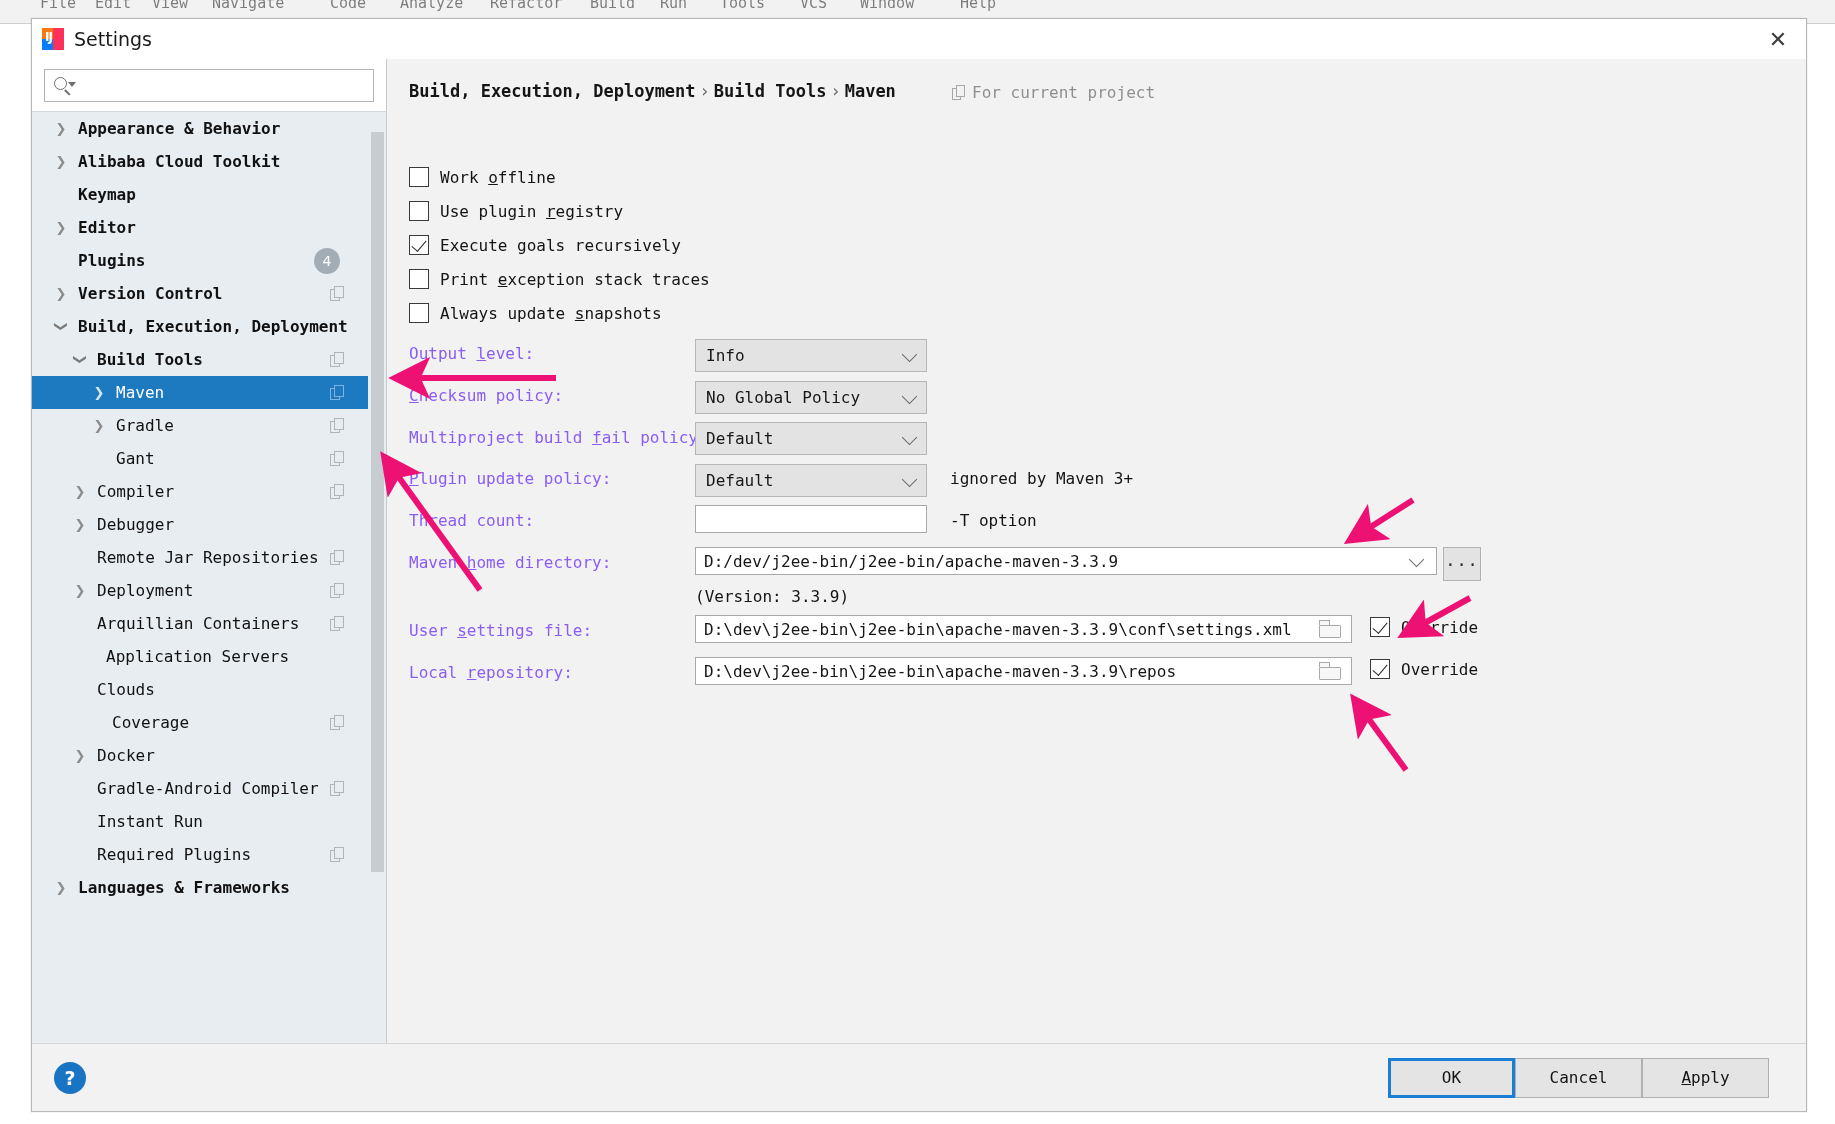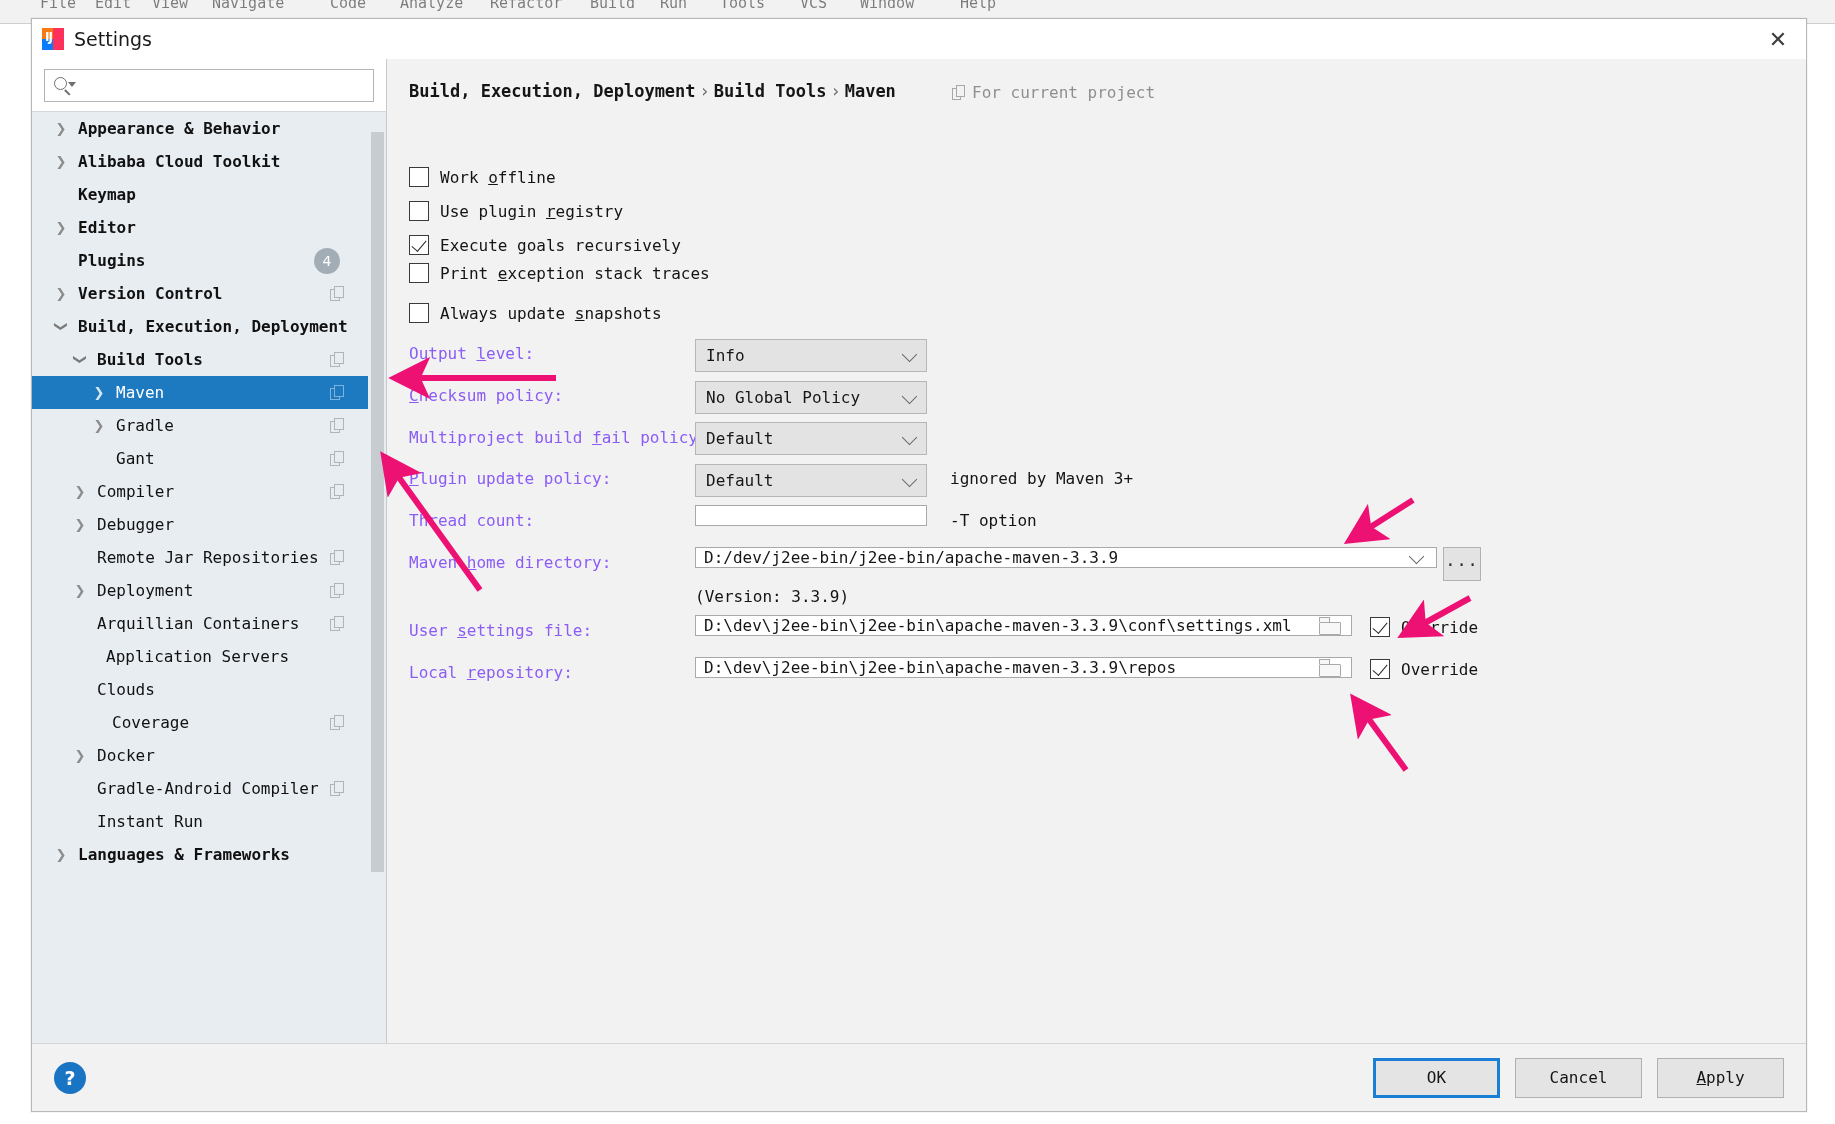--- a/index.html
+++ b/index.html
@@ -169,21 +169,21 @@
     display:flex; align-items:center; padding:0 10px; color:#161616; font-size:16px;
     white-space:nowrap;
   }
   .combo .chev {
     position:absolute; right:11px; top:50%; width:11px; height:11px;
     margin-top:-7px; border-right:1.8px solid #6a6a6a; border-bottom:1.8px solid #6a6a6a;
     transform:rotate(45deg);
   }
 
   .txtfield {
-    position:absolute; height:21px; background:#ffffff; border:1px solid #a9a9a9;
+    position:absolute; height:28px; background:#ffffff; border:1px solid #a9a9a9;
     display:flex; align-items:center; padding:8px 8px; color:#161616; font-size:16px;
     white-space:nowrap; overflow:hidden;
   }
   .txtfield.combo-like .chev2 {
     position:absolute; right:14px; top:50%; width:11px; height:11px;
     margin-top:-7px; border-right:1.8px solid #6a6a6a; border-bottom:1.8px solid #6a6a6a;
     transform:rotate(45deg);
   }
   .dots-btn {
     position:absolute; width:38px; height:34px; border:1px solid #b2b2b2; background:#e3e3e3;
@@ -209,21 +209,21 @@
     height:68px; flex:none; background:#f2f2f2; border-top:1px solid #d5d5d5;
     display:flex; align-items:center; position:relative;
   }
   .help-btn {
     position:absolute; left:22px; top:50%; transform:translateY(-50%);
     width:32px; height:32px; border-radius:50%; background:#1a74c4;
     color:#ffffff; font-size:19px; font-weight:bold;
     font-family:"DejaVu Sans", sans-serif;
     display:flex; align-items:center; justify-content:center;
   }
-  .btns { position:absolute; right:22px; top:50%; transform:translateY(-50%); display:flex; gap:15px; }
+  .btns { position:absolute; right:37px; top:50%; transform:translateY(-50%); display:flex; }
   .dlg-btn {
     min-width:127px; height:40px; border:1px solid #b0b0b0; background:#e4e4e4;
     display:flex; align-items:center; justify-content:center;
     font-size:16px; color:#141414; font-family:"DejaVu Sans Mono", monospace;
   }
   .dlg-btn.primary { border:3px solid #1a7fd4; background:#e4e4e4; }
 
   
   .arrow-svg { position:absolute; left:0; top:0; width:1835px; height:1124px; pointer-events:none; }
 </style>
@@ -404,20 +404,28 @@
                 <span class="lbl" style="margin-left: 8px;">Gradle-Android Compiler</span>
                 <span class="copyico">
                   <i></i>
                   <b></b>
                 </span>
               </div>
               <div class="tree-item">
                 <span class="arrow" style="margin-left: 39px;"></span>
                 <span class="lbl" style="margin-left: 8px;">Instant Run</span>
               </div>
+              <div class="tree-item">
+                <span class="arrow" style="margin-left: 39px;"></span>
+                <span class="lbl" style="margin-left: 8px;">Required Plugins</span>
+                <span class="copyico">
+                  <i></i>
+                  <b></b>
+                </span>
+              </div>
               <div class="tree-item bold">
                 <span class="arrow" style="margin-left: 20px;">❯</span>
                 <span class="lbl" style="margin-left: 8px;">Languages &amp; Frameworks</span>
               </div>
             </div>
           <div class="tree-scrollbar">
             <div class="tree-thumb"></div>
           </div>
         </div>
       </div>
@@ -445,21 +453,21 @@
           <span class="cb-label">
             <span>Use plugin </span><span class="mn">r</span><span>egistry</span>
           </span>
         </div>
         <div class="cb-row" style="top:176px">
           <span class="cbox checked"></span>
           <span class="cb-label">
             <span>Execute </span><span class="mn">g</span><span>oals recursively</span>
           </span>
         </div>
-        <div class="cb-row" style="top:204px">
+        <div class="cb-row" style="top:210px">
           <span class="cbox"></span>
           <span class="cb-label">
             <span>Print </span><span class="mn">e</span><span>xception stack traces</span>
           </span>
         </div>
         <div class="cb-row" style="top:244px">
           <span class="cbox"></span>
           <span class="cb-label">
             <span>Always update </span><span class="mn">s</span><span>napshots</span>
           </span>

